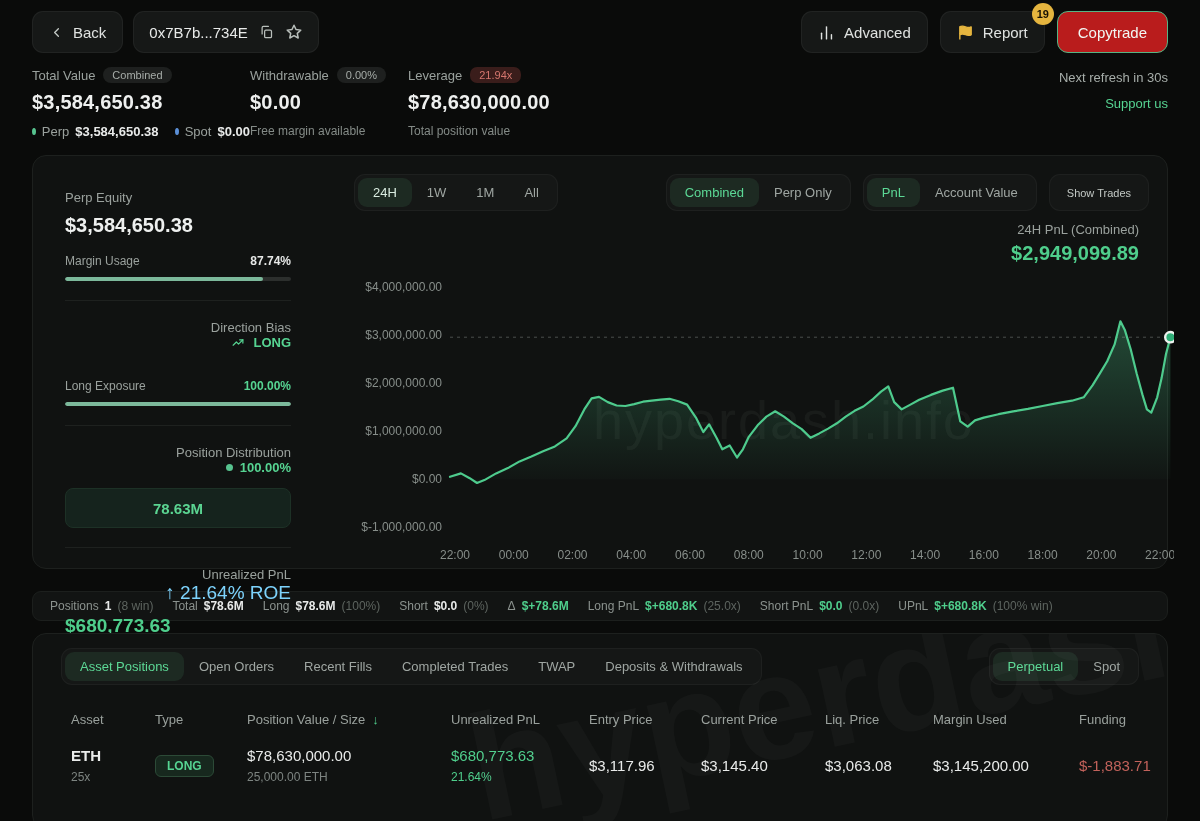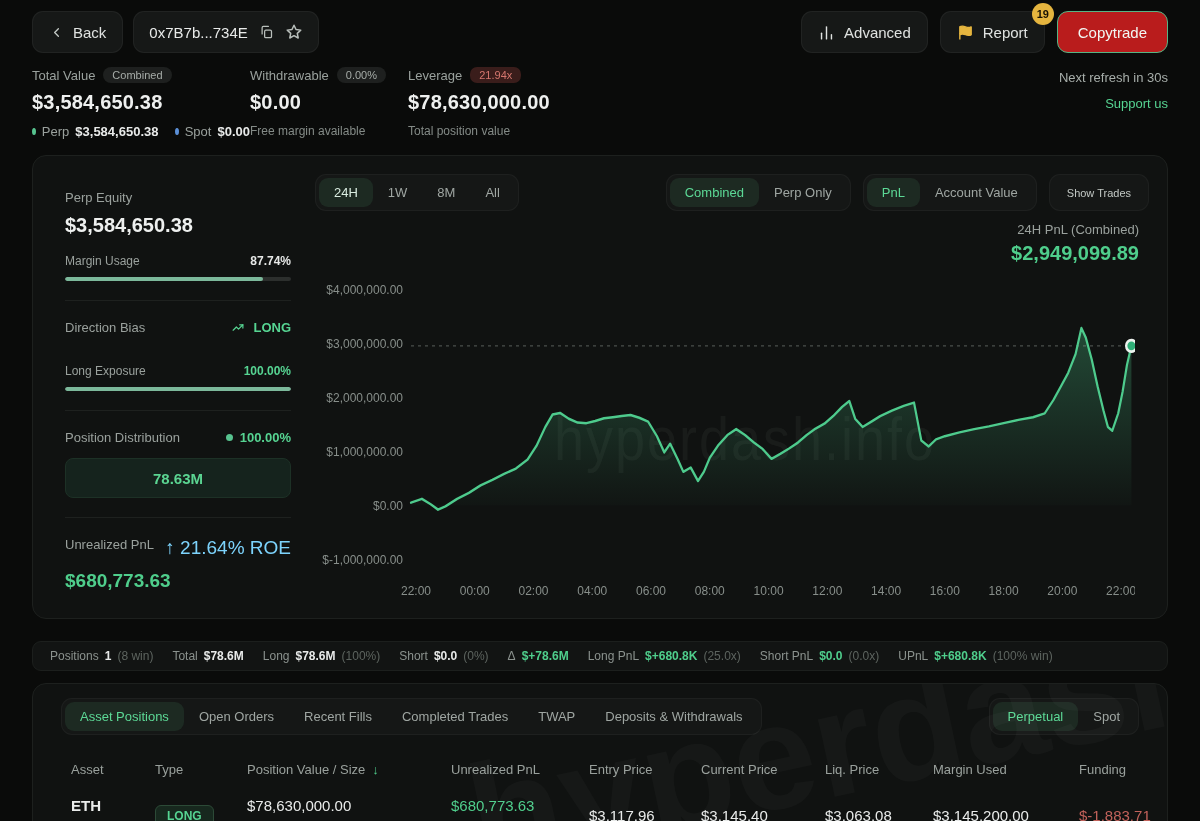--- a/index.html
+++ b/index.html
@@ -32,30 +32,30 @@
   .legend { display:flex; align-items:center; gap:6px; margin-top:10px; font-size:13px; }
   .dot { width:7px; height:7px; border-radius:50%; }
   .dot.green { background:#57c38f; } .dot.blue { background:#5b8fd6; }
   .lg-label { color:#9aa19d; } .lg-val { color:#e8eae9; font-weight:600; }
   .lg-gap { width:8px; }
   .refresh-col { margin-left:auto; text-align:right; font-size:13px; color:#a7aeaa; margin-top:3px; }
   .support { color:#56d492; margin-top:11px; cursor:pointer; display:inline-block; }
 
   
   .main-card { margin-top:16px; background:#101211; border:1px solid #1d201e; border-radius:14px;
-         height:464px; display:flex; padding:18px 18px 14px 32px; gap:24px; }
+         height:414px; display:flex; padding:18px 18px 14px 32px; gap:63px; }
   .equity-panel { width:226px; flex:none; padding-top:16px; }
   .ep-label { font-size:13px; color:#9aa19d; }
   .ep-value { font-size:20px; font-weight:600; margin-top:9px; }
   .mrow { display:flex; justify-content:space-between; align-items:center; margin-top:17px; font-size:12px; }
   .mrow .ml { color:#9aa19d; } .mrow .mv { color:#e6e8e7; font-weight:600; }
   .bar { height:4px; border-radius:2px; background:#2c2f2d; margin-top:9px; overflow:hidden; }
   .bar-fill { height:100%; background:#7cb99b; border-radius:2px; }
   .divider { height:1px; background:#1e211f; margin:19px 0; }
-  .drow { display:flex; justify-content:space-between; align-items:flex-start; font-size:13px; }
+  .drow { display:flex; justify-content:space-between; align-items:flex-end; font-size:13px;flex-direction:column; }
   .drow .dl { color:#9aa19d; }
   .long-val { color:#56d492; font-weight:600; display:inline-flex; gap:7px; align-items:center; }
   .green-sm { color:#56d492; font-size:12px; font-weight:600; }
   .pd-right { display:inline-flex; align-items:center; gap:7px; color:#56d492; font-size:13px; font-weight:600; }
   .dist-box { margin-top:13px; height:40px; border-radius:8px; background:#15231d; border:1px solid #1d3126;
          display:flex; align-items:center; justify-content:center; color:#5bd592; font-size:15px; font-weight:600; }
   .roe { color:#7dd3fc; font-size:19px; font-weight:400; }
   .upnl-value { color:#4fce8c; font-size:19px; font-weight:600; margin-top:11px; }
 
   
@@ -245,21 +245,21 @@
         </span>
       </div>
       <div class="upnl-value">$680,773.63</div>
     </aside>
 
     <div class="chart-section">
       <div class="controls">
         <div class="seg-group">
           <button class="seg active">24H</button>
           <button class="seg">1W</button>
-          <button class="seg">8M</button>
+          <button class="seg">1M</button>
           <button class="seg">All</button>
         </div>
         <div class="right-controls">
           <div class="seg-group">
             <button class="seg active gtext">Combined</button>
             <button class="seg">Perp Only</button>
           </div>
           <div class="seg-group">
             <button class="seg active gtext">PnL</button>
             <button class="seg">Account Value</button>

